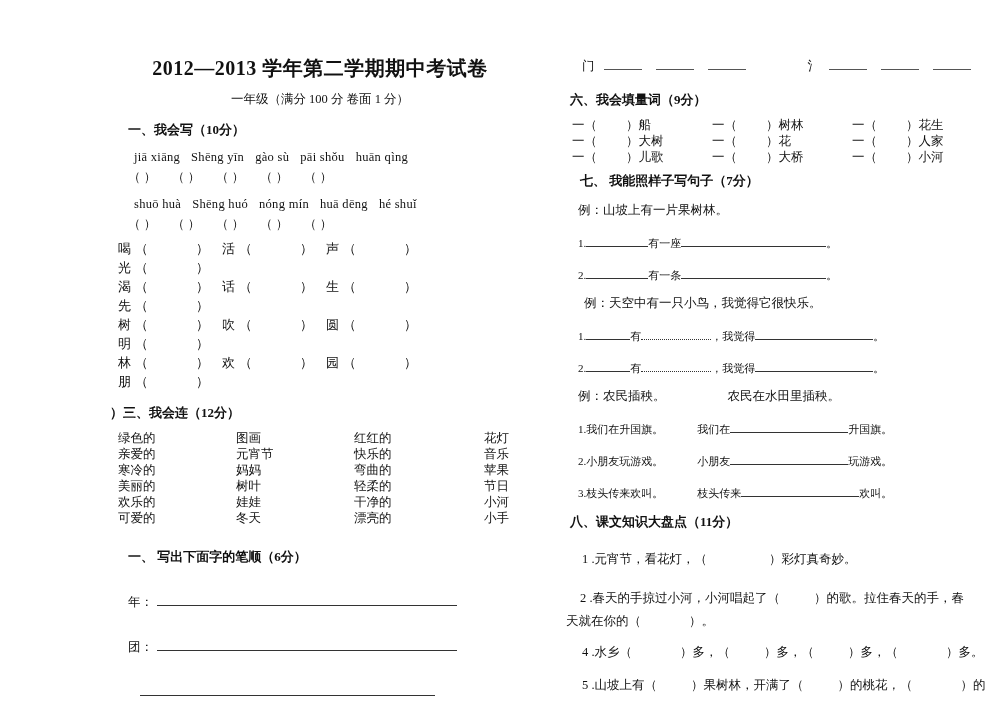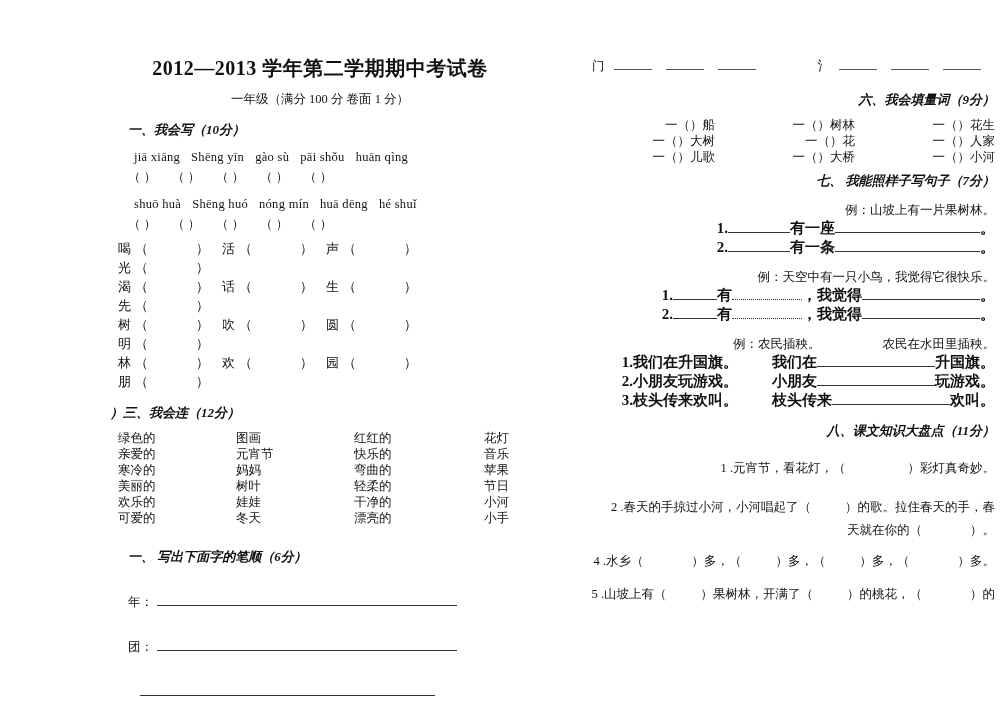--- a/index.html
+++ b/index.html
@@ -17,40 +17,39 @@
     width: 1000px;
     height: 707px;
     background: #fff;
   }
   .col {
     position: absolute;
     top: 0;
     height: 707px;
   }
   .col-left  { left: 110px; width: 420px; }
-  .col-right { left: 570px; width: 425px; text-align: right; }
+  .col-right { left: 570px; width: 425px; }
 
   .title {
     text-align: center;
     font-weight: bold;
     font-size: 20px;
     letter-spacing: 0.5px;
     margin: 55px 0 0 0;
     white-space: nowrap;
   }
   .subtitle {
     text-align: center;
     font-size: 12.5px;
     margin: 9px 0 0 0;
   }
   .sec-head {
     font-weight: bold;
     font-size: 13px;
     margin: 13px 0 0 18px;
-    font-style: italic;
   }
   .sec-head.tight { margin-top: 9px; }
   .sec-head.noindent { margin-left: 0; }
 
   .pinyin-row {
     font-family: "Liberation Serif", "DejaVu Serif", serif;
     font-size: 12.5px;
     margin: 11px 0 0 24px;
     letter-spacing: 0.3px;
     white-space: nowrap;
@@ -103,21 +102,21 @@
     margin-right: 14px;
   }
   .top-radical .gap { display: inline-block; width: 48px; }
 
   .mw-wrap { margin: 8px 0 0 2px; font-size: 12.5px; line-height: 16px; }
   .mw-row { white-space: nowrap; }
   .mw-cell { display: inline-block; width: 140px; }
   .mw-cell .p1 { display: inline-block; width: 54px; }
 
   .ex-line { font-size: 12.5px; margin: 12px 0 0 8px; white-space: nowrap; }
-  .q-line  { font-size: 15px; margin: 0 0 0 8px; white-space: nowrap; font-weight: bold; }
+  .q-line  { font-size: 11px; margin: 15px 0 0 8px; white-space: nowrap; }
   .q-line .u-sm  { width: 62px; }
   .q-line .u-md  { width: 118px; }
   .q-line .u-lg  { width: 145px; }
   .q-line .u-dot {
     display: inline-block;
     width: 70px;
     border-bottom: 1px dotted #333;
     height: 13px;
   }
   .q-line .u-blank {

